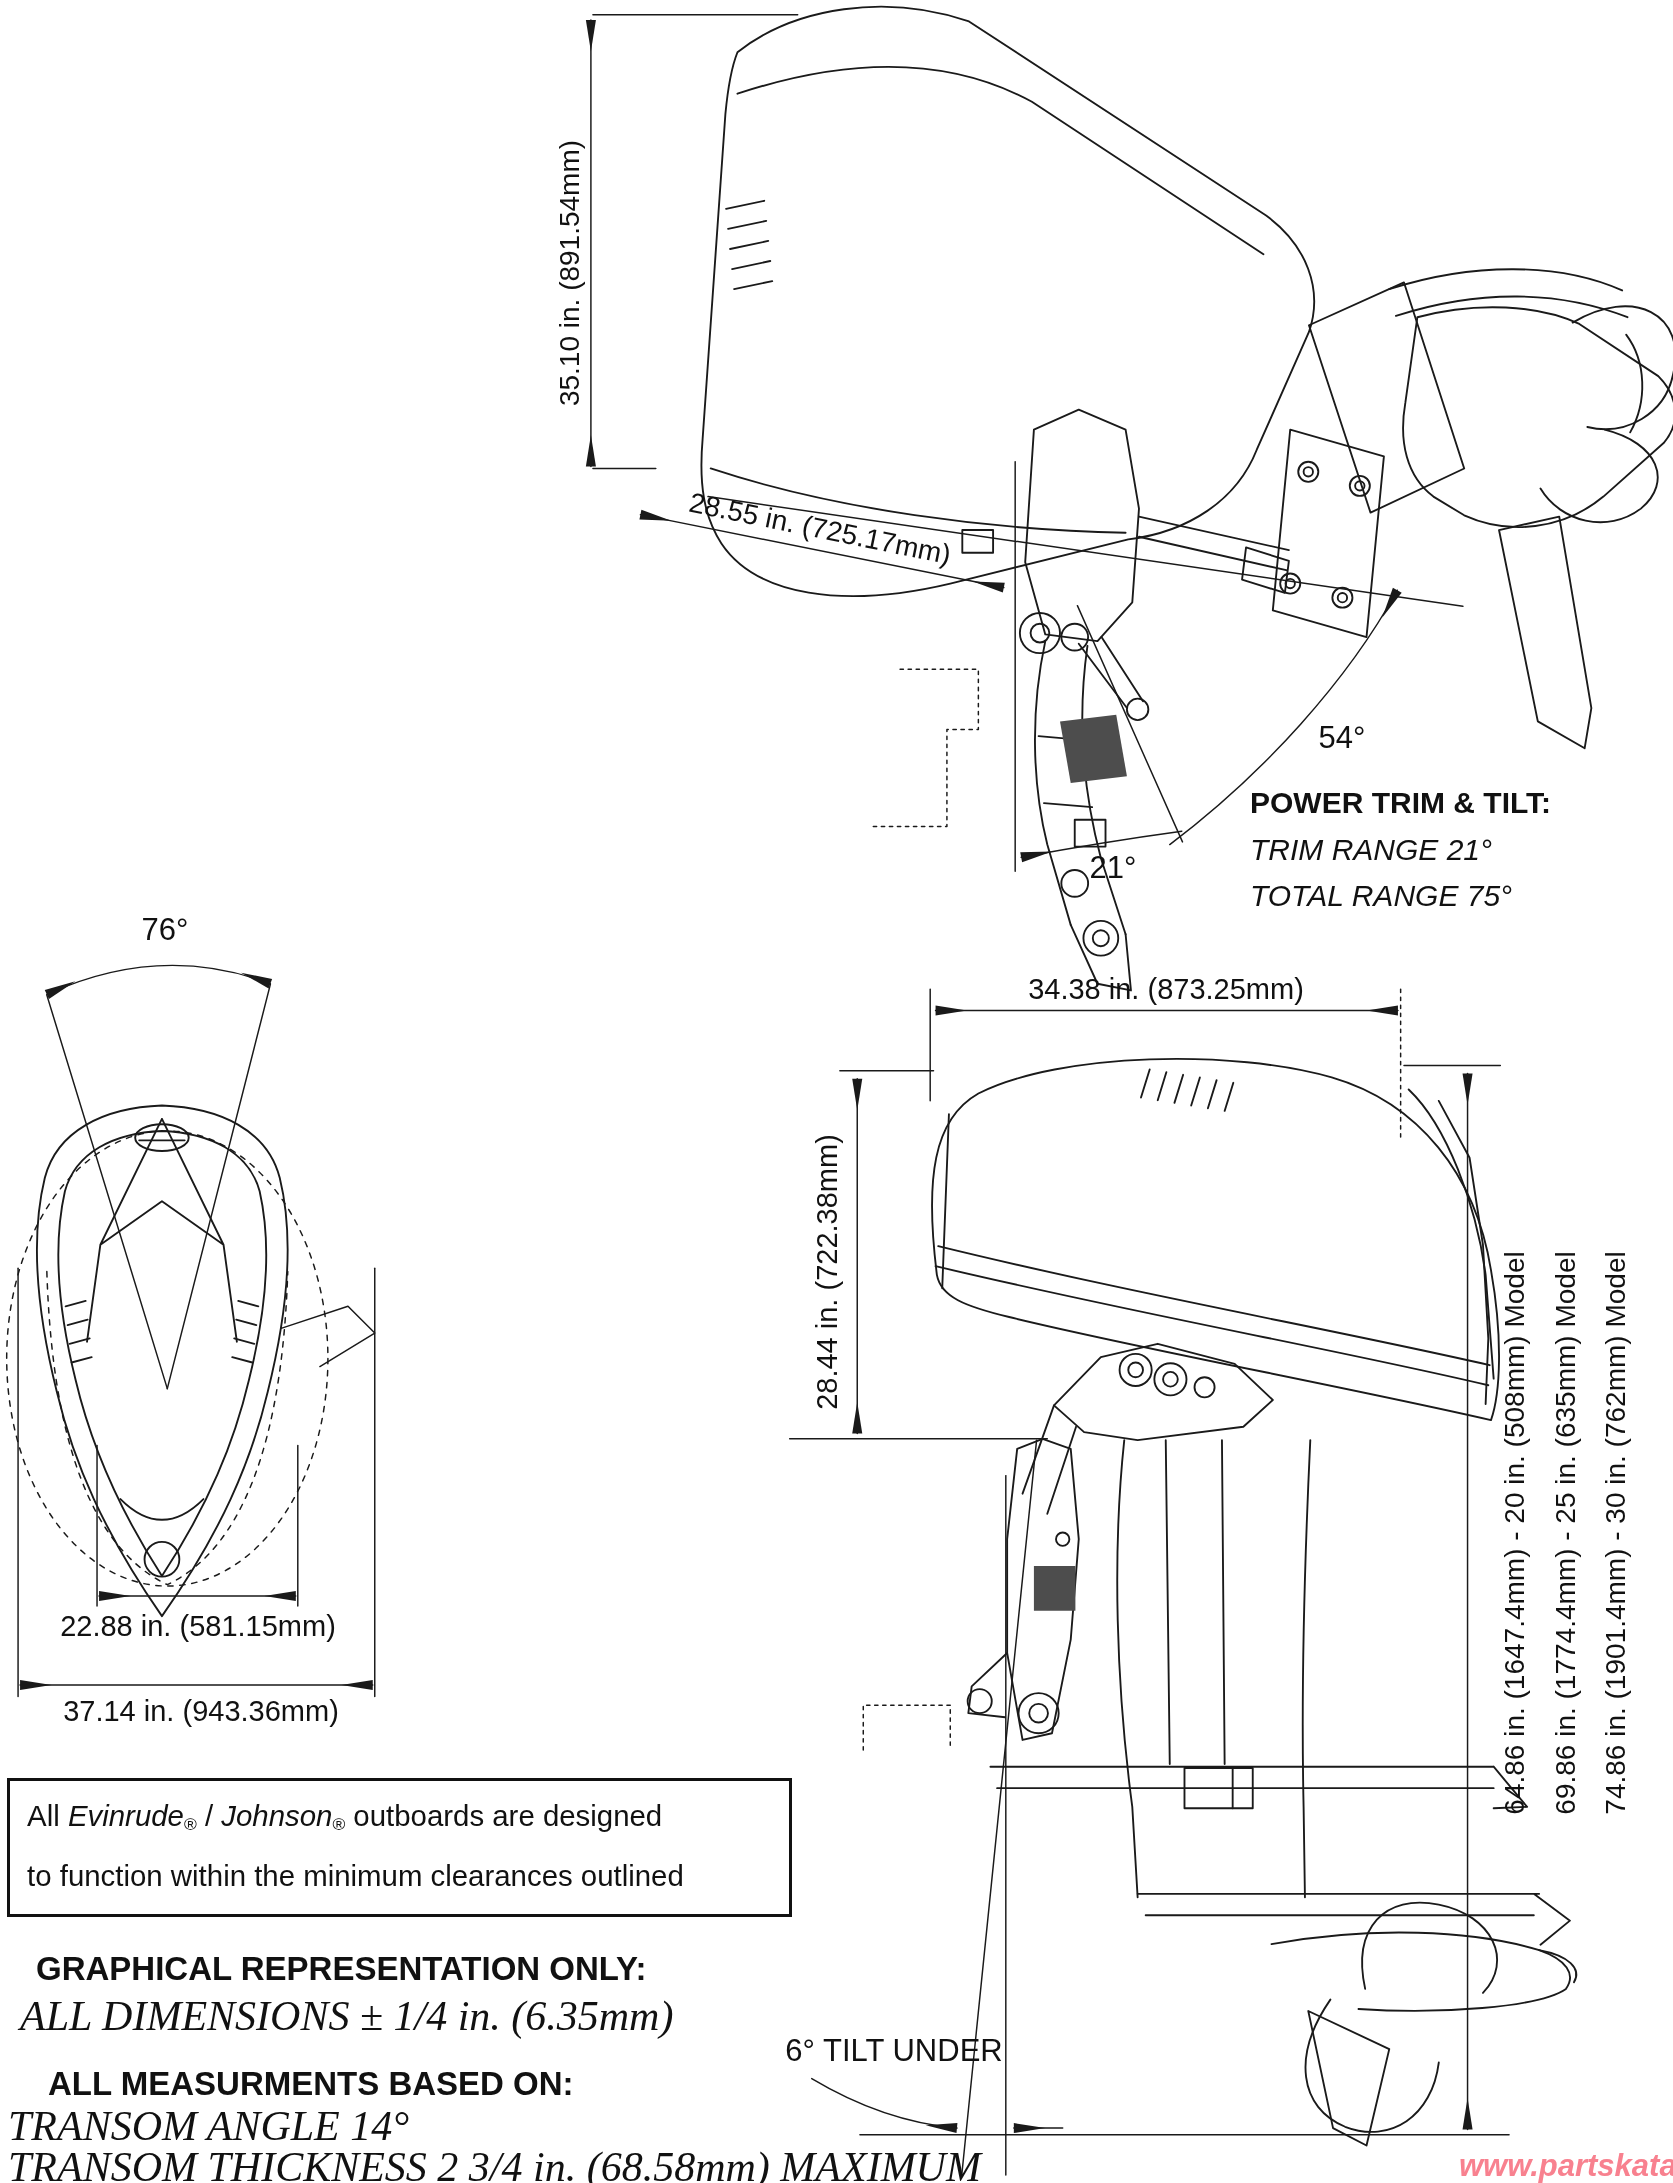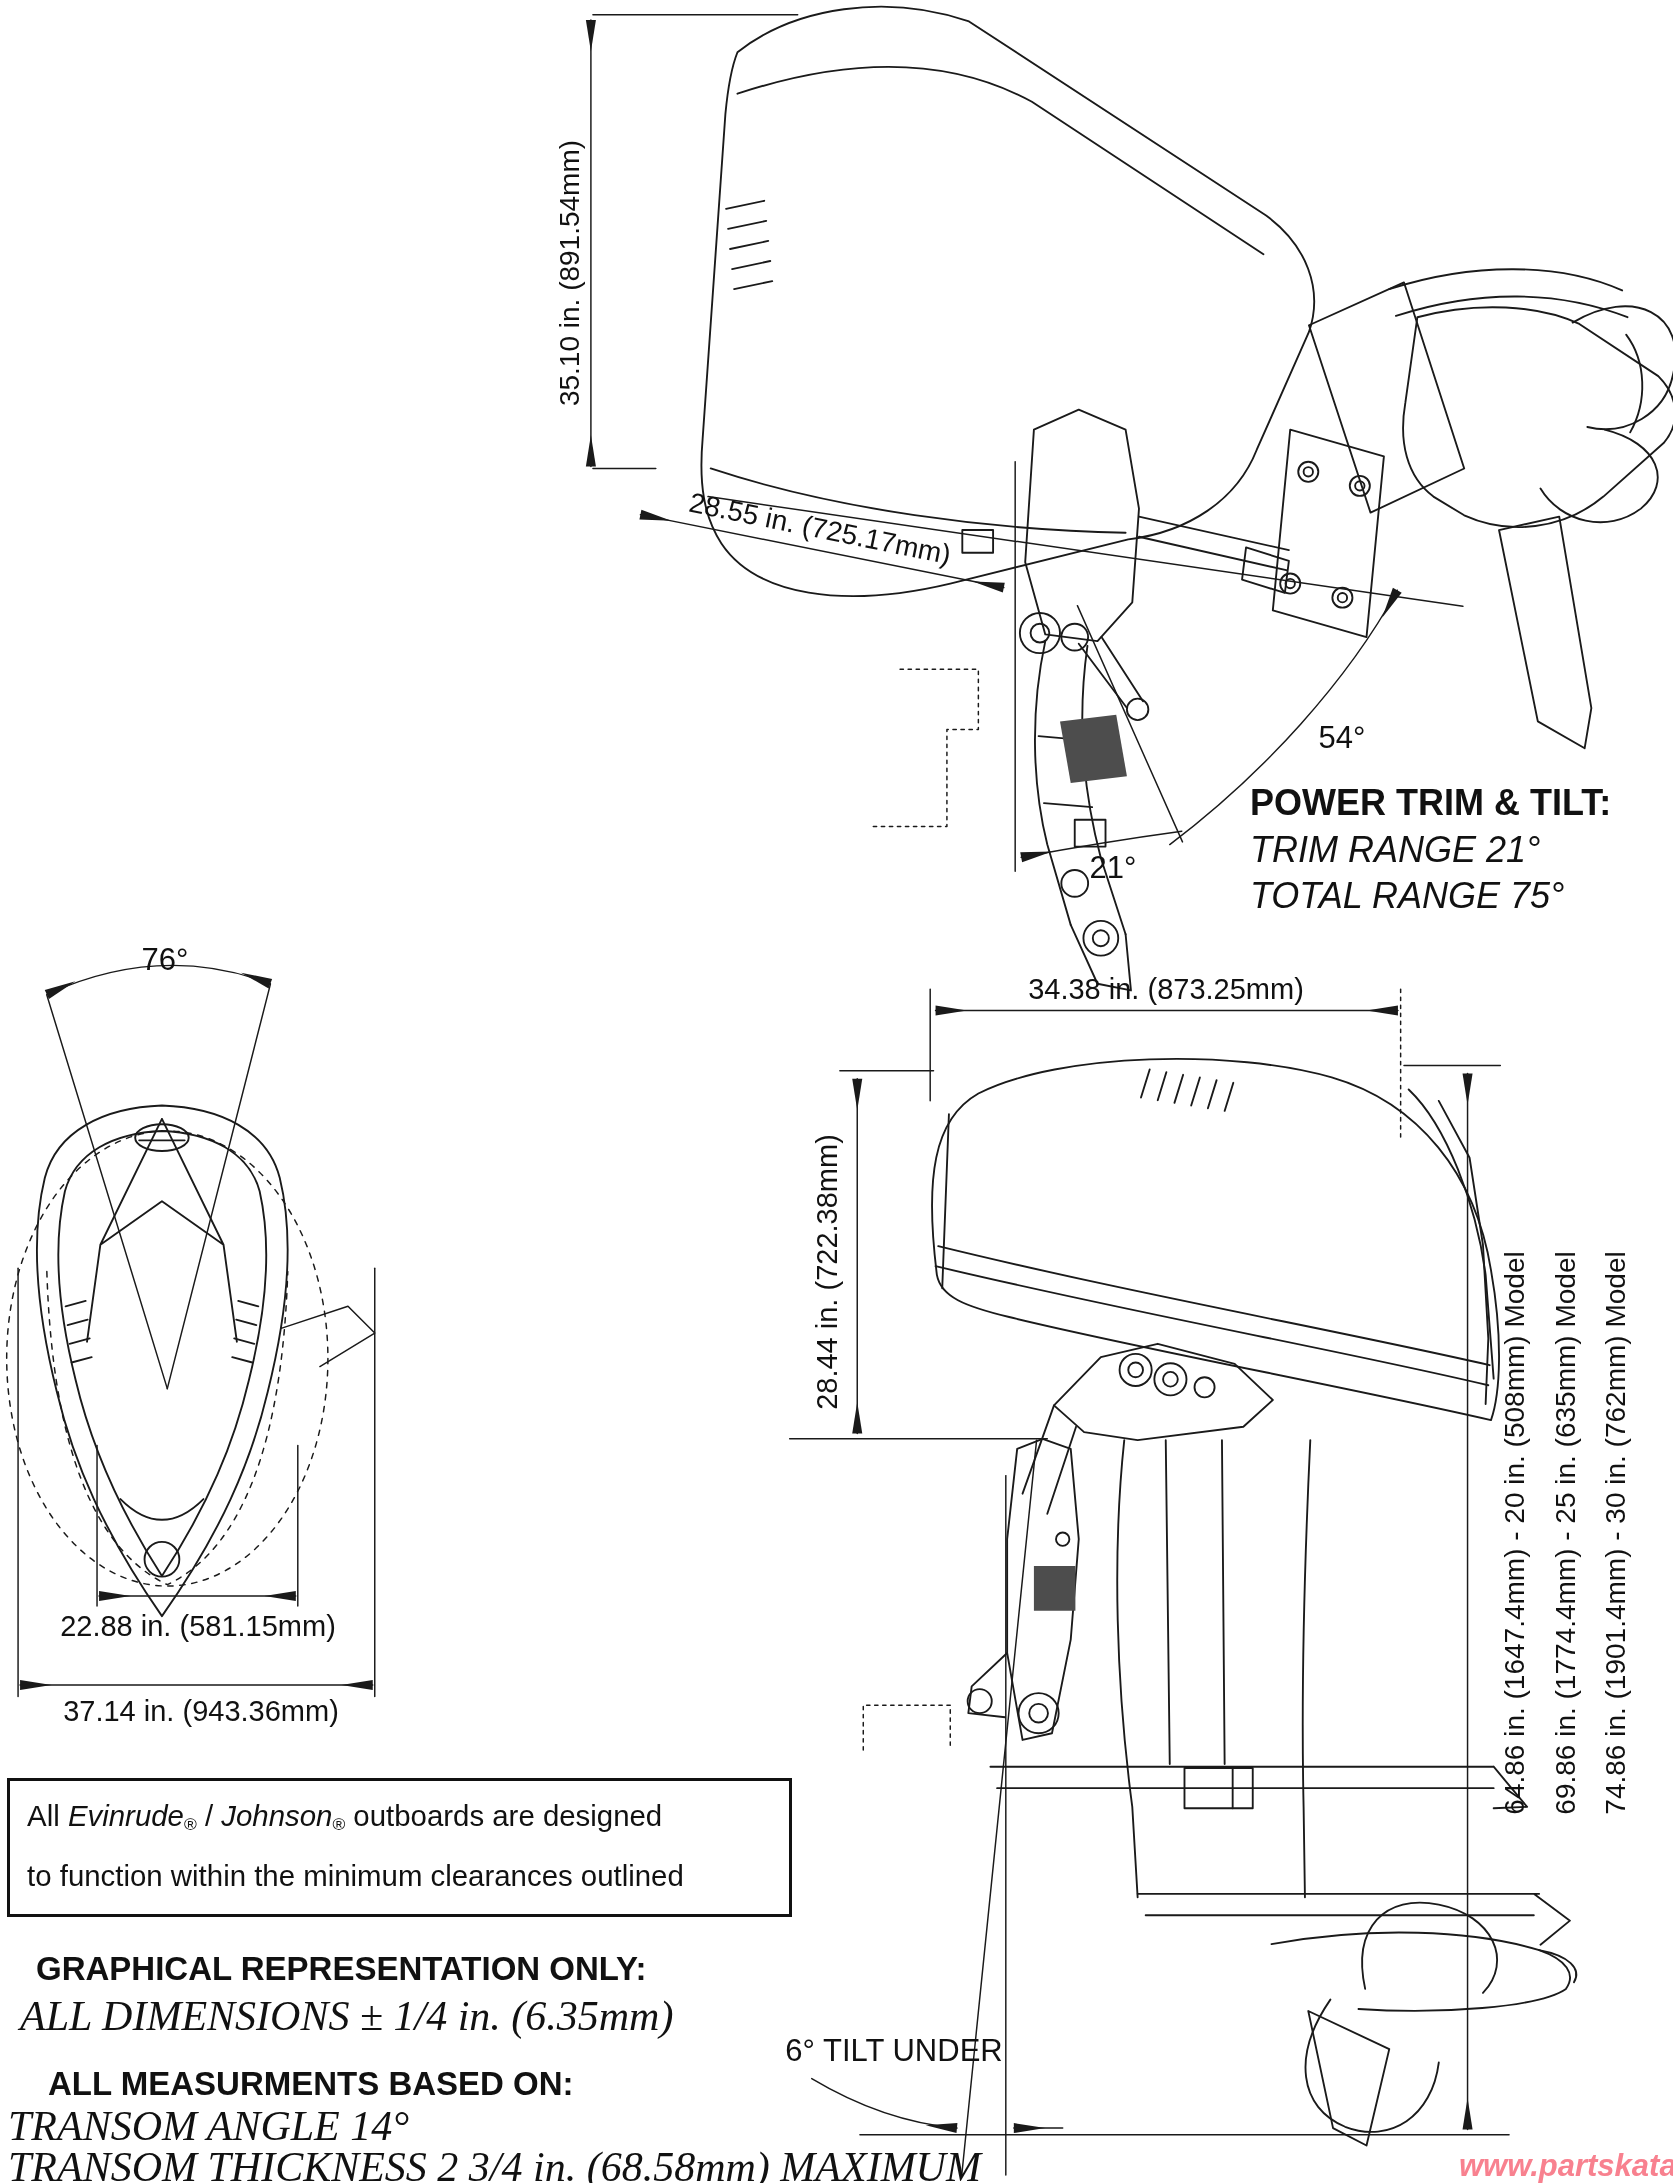--- a/index.html
+++ b/index.html
@@ -8,21 +8,21 @@
   #linework{position:absolute;left:0;top:0;}
   .lbl{position:absolute;white-space:nowrap;color:#111;transform:translate(-50%,-50%);
        font-family:"Liberation Sans", sans-serif;}
   .anchorL{transform:translate(0,-50%);}
   .b{font-weight:bold;}
   .i{font-style:italic;}
   .r90{transform:translate(-50%,-50%) rotate(-90deg);}
   .rot-setback{transform:translate(-50%,-50%) rotate(11.5deg);}
   .fs42{font-size:28px;}
   .fs43{font-size:29px;}
-  .fs45{font-size:36px;}
+  .fs45{font-size:30px;}
   .fs46{font-size:31px;}
   .fs47{font-size:42px;font-family:Liberation Serif, serif;}
   .fs50{font-size:33px;margin-left:24px;}
   #notice-box{position:absolute;left:6.7px;top:1778px;width:755px;height:124px;
       border:3.3px solid #111;font-size:29.4px;line-height:52px;padding:9.4px 6.7px 0 17.4px;box-sizing:content-box;}
   #notice-box .reg{font-size:17.4px;vertical-align:-4px;}
   #watermark{position:absolute;left:1459px;top:2148px;width:201px;text-align:right;
       font-size:31px;font-weight:bold;font-style:italic;}
 </style>
 </head>
@@ -215,21 +215,21 @@
 
 <div class="lbl r90 fs42" style="left:570px;top:273px;">35.10 in. (891.54mm)</div>
 <div class="lbl rot-setback fs42" style="left:820px;top:529px;">28.55 in. (725.17mm)</div>
 <div class="lbl fs46" style="left:1342px;top:738px;">54°</div>
 <div class="lbl fs46" style="left:1113px;top:868px;">21°</div>
 
 <div class="lbl anchorL b fs45" style="left:1250px;top:803px;">POWER TRIM &amp; TILT:</div>
 <div class="lbl anchorL i fs45" style="left:1250px;top:850px;">TRIM RANGE 21°</div>
 <div class="lbl anchorL i fs45" style="left:1250px;top:896px;">TOTAL RANGE 75°</div>
 
-<div class="lbl fs46" style="left:165px;top:960px;">76°</div>
+<div class="lbl fs46" style="left:165px;top:930px;">76°</div>
 <div class="lbl fs43" style="left:198px;top:1626px;">22.88 in. (581.15mm)</div>
 <div class="lbl fs43" style="left:201px;top:1711px;">37.14 in. (943.36mm)</div>
 
 <div class="lbl fs43" style="left:1166px;top:989px;">34.38 in. (873.25mm)</div>
 <div class="lbl r90 fs43" style="left:827px;top:1272px;">28.44 in. (722.38mm)</div>
 
 <div class="lbl r90 fs42" style="left:1515px;top:1533px;">64.86 in. (1647.4mm) - 20 in. (508mm) Model</div>
 <div class="lbl r90 fs42" style="left:1566px;top:1533px;">69.86 in. (1774.4mm) - 25 in. (635mm) Model</div>
 <div class="lbl r90 fs42" style="left:1616px;top:1533px;">74.86 in. (1901.4mm) - 30 in. (762mm) Model</div>
 

